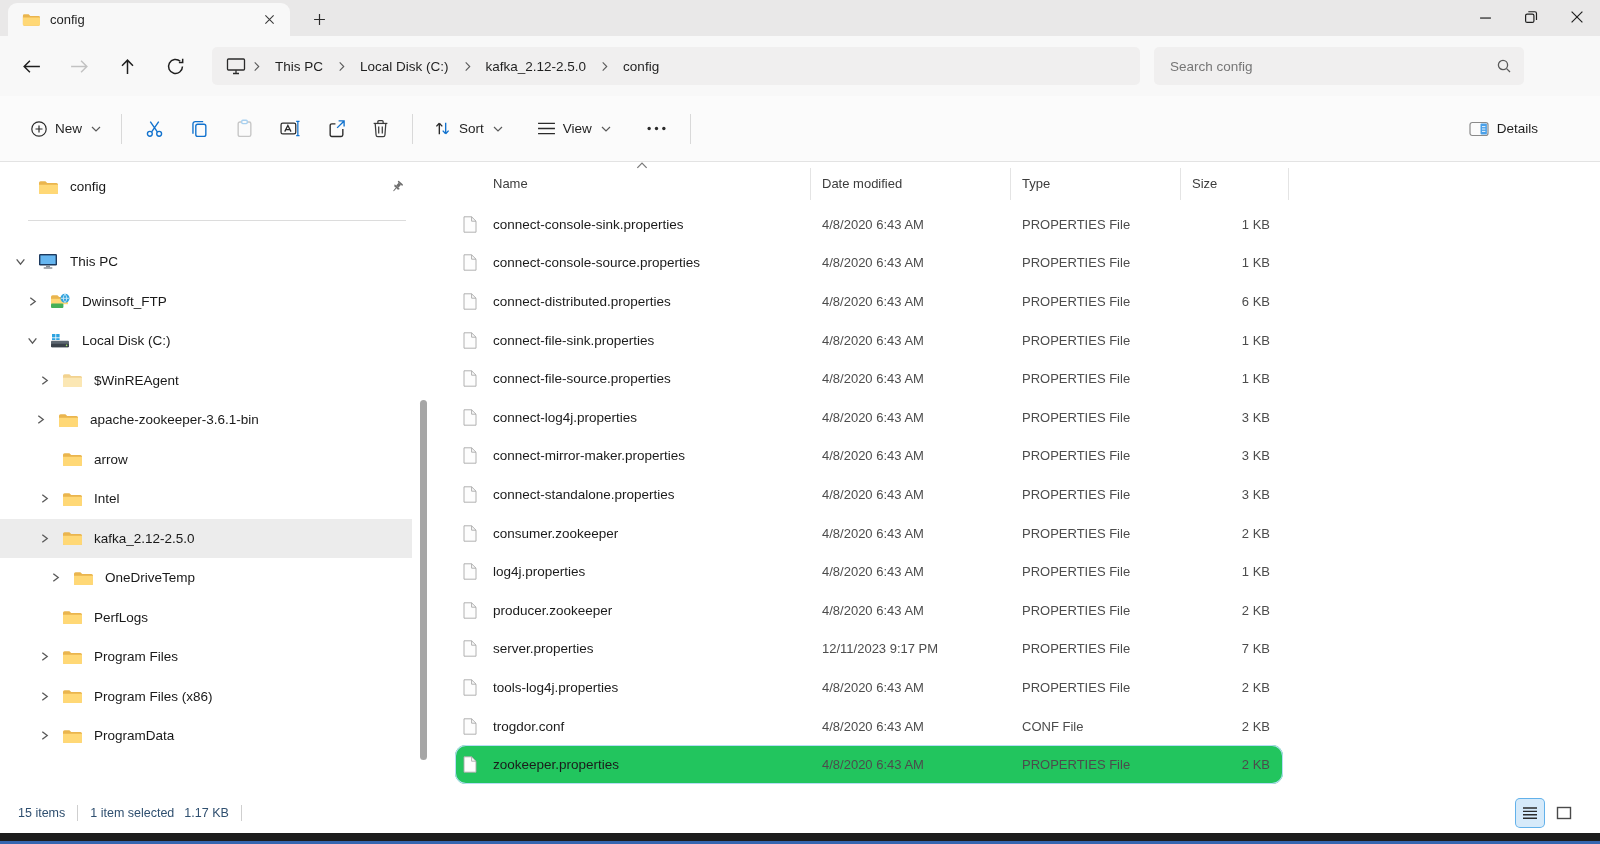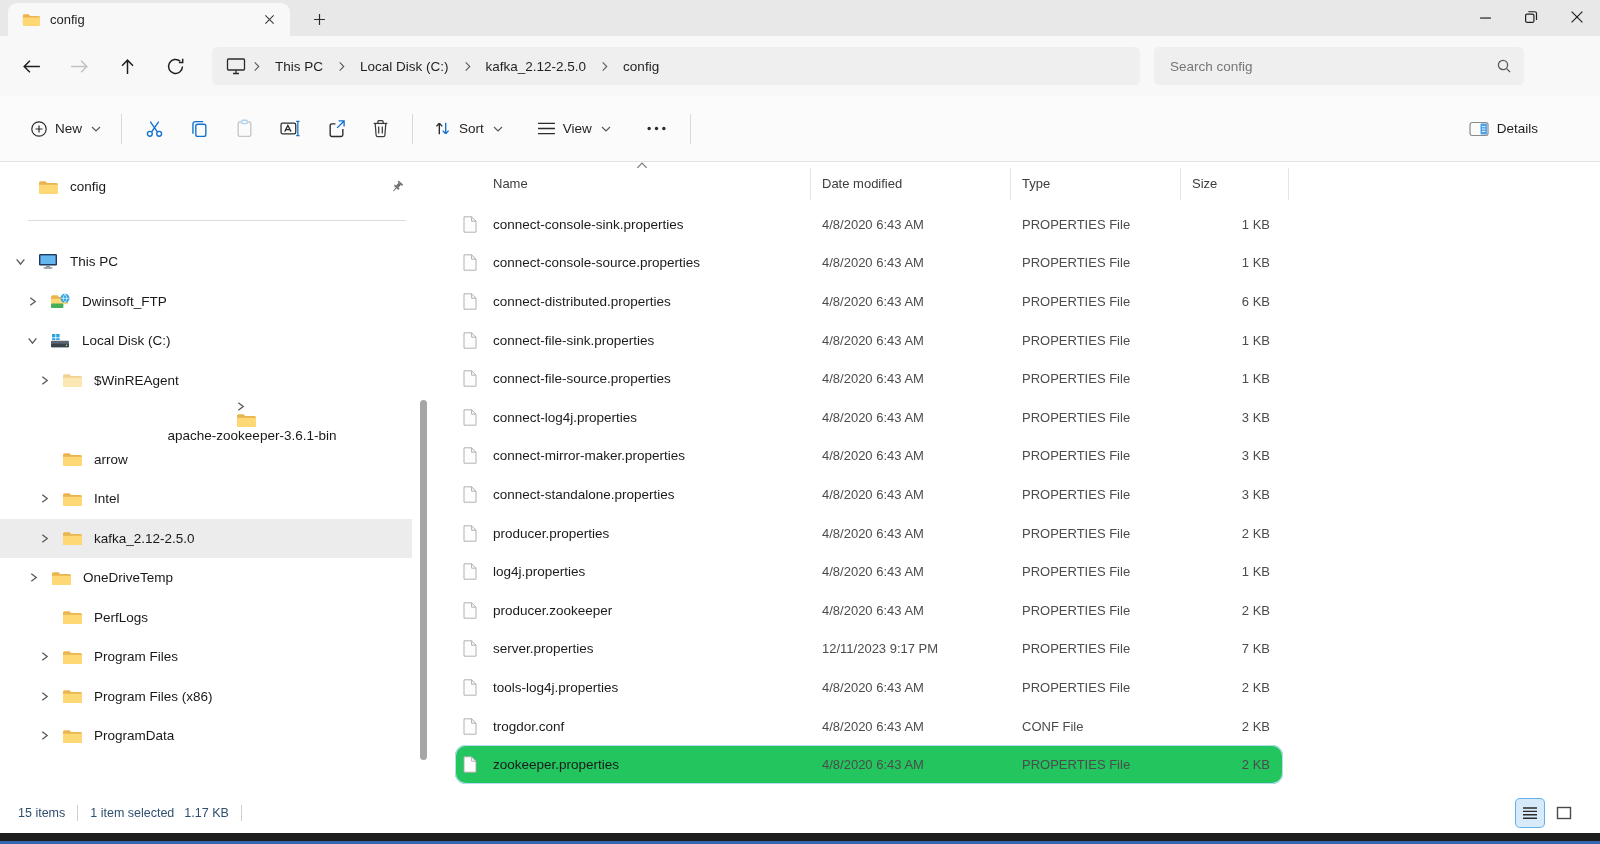--- a/index.html
+++ b/index.html
@@ -414,21 +414,21 @@
             </span>
     <span class="tree-ico">
               <svg viewBox="0 0 20 16" width="20" height="16">
                 <path d="M1 3.8q0-1.6 1.6-1.6h4.8l1.8 1.8h9.2q1.6 0 1.6 1.6v7.8q0 1.6-1.6 1.6H2.6Q1 15 1 13.4z" fill="#f2d28f"></path>
                 <path d="M1 5.8h19v7.6q0 1.6-1.6 1.6H2.6Q1 15 1 13.4z" fill="#fbe7b4"></path>
               </svg>
             </span>
     <span class="side-label">$WinREAgent</span>
   </div>
 
-  <div class="tree-row" style="padding-left: 60px; flex-direction: column;">
+  <div class="tree-row" style="padding-left: 34px;">
     <span class="tree-chev">
               <svg viewBox="0 0 10 10" width="11" height="11" fill="none" stroke="#5a5a5a" stroke-width="1.2">
                 <path d="M3 1.5 7.5 5 3 8.5"></path>
               </svg>
             </span>
     <span class="tree-ico">
               <svg viewBox="0 0 20 16" width="20" height="16">
                 <path d="M1 3.8q0-1.6 1.6-1.6h4.8l1.8 1.8h9.2q1.6 0 1.6 1.6v7.8q0 1.6-1.6 1.6H2.6Q1 15 1 13.4z" fill="#eab54e"></path>
                 <path d="M1 5.8h19v7.6q0 1.6-1.6 1.6H2.6Q1 15 1 13.4z" fill="#ffd876"></path>
               </svg>
@@ -470,21 +470,21 @@
             </span>
     <span class="tree-ico">
               <svg viewBox="0 0 20 16" width="20" height="16">
                 <path d="M1 3.8q0-1.6 1.6-1.6h4.8l1.8 1.8h9.2q1.6 0 1.6 1.6v7.8q0 1.6-1.6 1.6H2.6Q1 15 1 13.4z" fill="#eab54e"></path>
                 <path d="M1 5.8h19v7.6q0 1.6-1.6 1.6H2.6Q1 15 1 13.4z" fill="#ffd876"></path>
               </svg>
             </span>
     <span class="side-label">kafka_2.12-2.5.0</span>
   </div>
 
-  <div class="tree-row" style="padding-left: 27px;">
+  <div class="tree-row" style="padding-left: 49px;">
     <span class="tree-chev">
               <svg viewBox="0 0 10 10" width="11" height="11" fill="none" stroke="#5a5a5a" stroke-width="1.2">
                 <path d="M3 1.5 7.5 5 3 8.5"></path>
               </svg>
             </span>
     <span class="tree-ico">
               <svg viewBox="0 0 20 16" width="20" height="16">
                 <path d="M1 3.8q0-1.6 1.6-1.6h4.8l1.8 1.8h9.2q1.6 0 1.6 1.6v7.8q0 1.6-1.6 1.6H2.6Q1 15 1 13.4z" fill="#eab54e"></path>
                 <path d="M1 5.8h19v7.6q0 1.6-1.6 1.6H2.6Q1 15 1 13.4z" fill="#ffd876"></path>
               </svg>
@@ -691,21 +691,21 @@
   </div>
 
   <div class="file-row">
     <div class="fl-grid">
       <span class="c-icon">
         <svg viewBox="0 0 14 17" width="14" height="17">
                   <path d="M1 .8h7.6L13 5.2v11H1z" fill="#fdfdfd" stroke="#a9a9a9" stroke-width="0.9"></path>
                   <path d="M8.6.8v4.4H13" fill="none" stroke="#a9a9a9" stroke-width="0.9"></path>
                 </svg>
       </span>
-      <span class="c-name">producer.properties</span>
+      <span class="c-name">consumer.zookeeper</span>
       <span class="c-date">4/8/2020 6:43 AM</span>
       <span class="c-type">PROPERTIES File</span>
       <span class="c-size">2 KB</span>
     </div>
   </div>
 
   <div class="file-row">
     <div class="fl-grid">
       <span class="c-icon">
         <svg viewBox="0 0 14 17" width="14" height="17">

